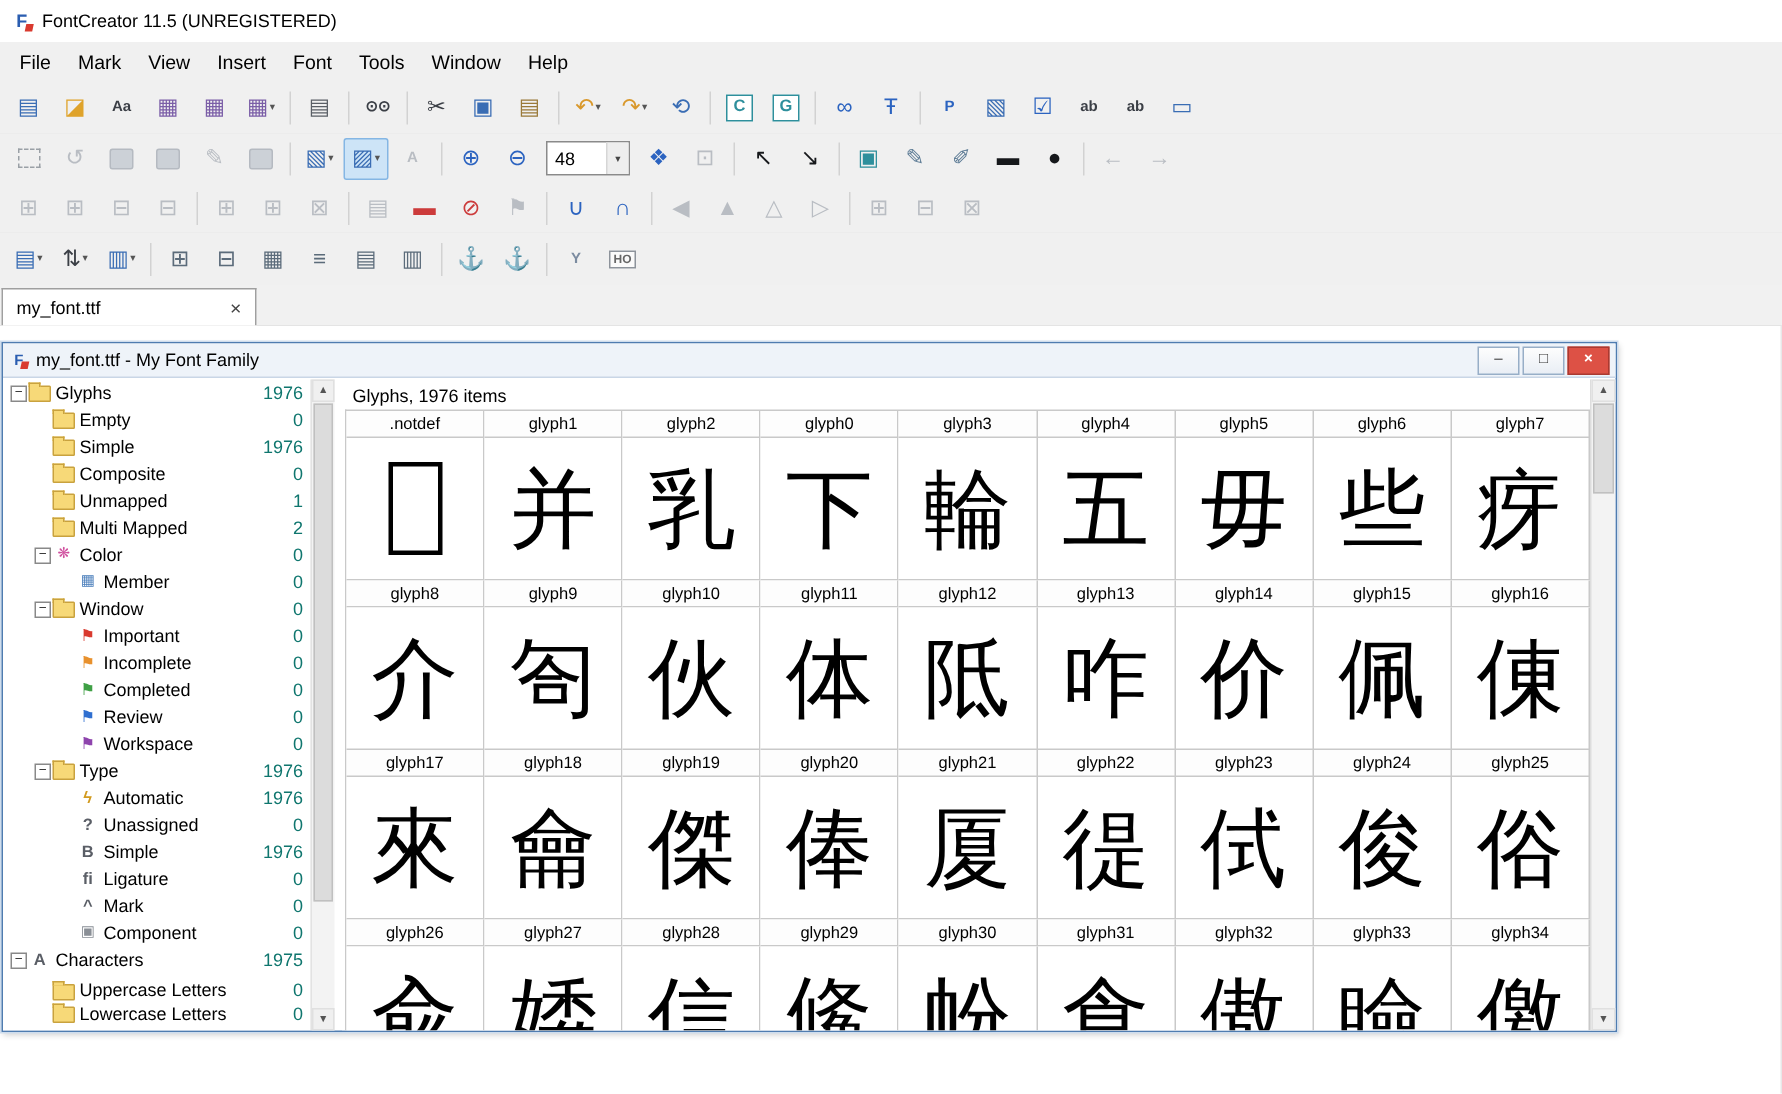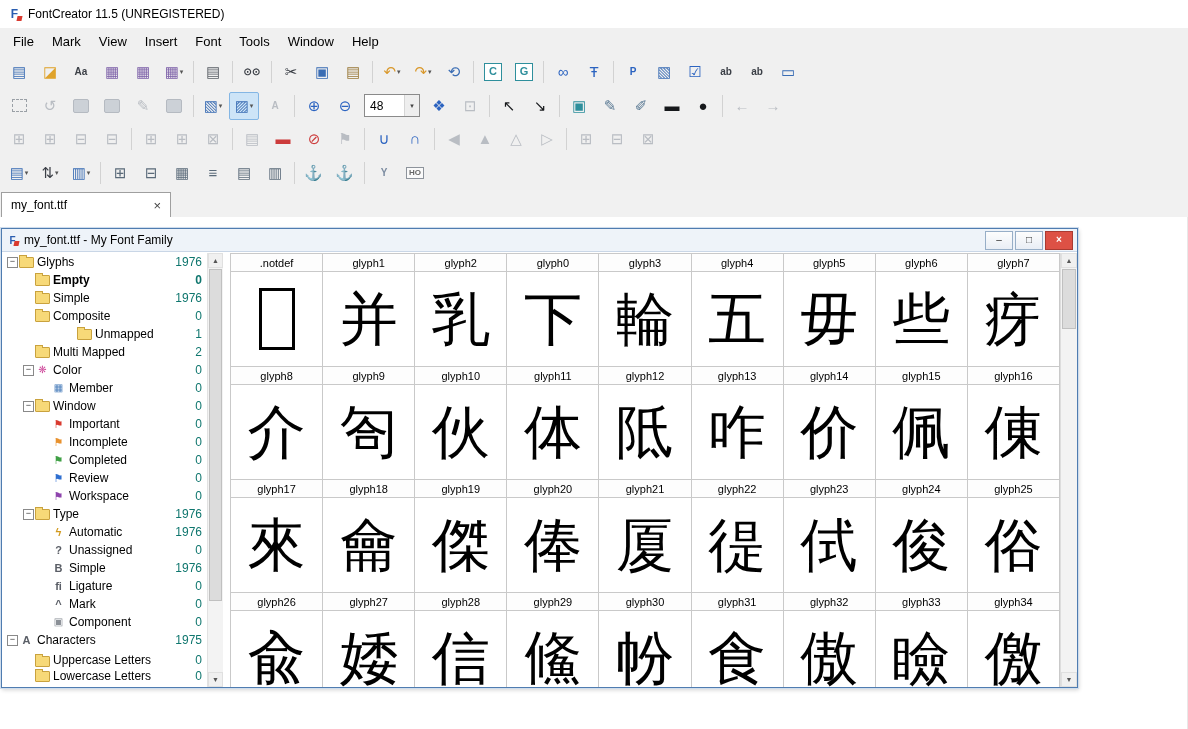--- a/index.html
+++ b/index.html
@@ -417,21 +417,21 @@
           <div class="trow" style="padding-left: 4px;">
             <span class="slot">
               <span class="exp">−</span>
             </span>
             <span class="ticon">
               <span class="ifolder"></span>
             </span>
             <span class="tlabel">Glyphs</span>
             <span class="tcount">1976</span>
           </div>
-          <div class="trow" style="padding-left: 20px; font-weight: bold;">
+          <div class="trow" style="padding-left: 20px;">
             <span class="slot"></span>
             <span class="ticon">
               <span class="ifolder"></span>
             </span>
             <span class="tlabel">Empty</span>
             <span class="tcount">0</span>
           </div>
           <div class="trow" style="padding-left: 20px;">
             <span class="slot"></span>
             <span class="ticon">
@@ -441,21 +441,21 @@
             <span class="tcount">1976</span>
           </div>
           <div class="trow" style="padding-left: 20px;">
             <span class="slot"></span>
             <span class="ticon">
               <span class="ifolder"></span>
             </span>
             <span class="tlabel">Composite</span>
             <span class="tcount">0</span>
           </div>
-          <div class="trow" style="padding-left: 20px; margin-left: 42px;">
+          <div class="trow" style="padding-left: 20px;">
             <span class="slot"></span>
             <span class="ticon">
               <span class="ifolder"></span>
             </span>
             <span class="tlabel">Unmapped</span>
             <span class="tcount">1</span>
           </div>
           <div class="trow" style="padding-left: 20px;">
             <span class="slot"></span>
             <span class="ticon">
@@ -616,20 +616,21 @@
             <span class="tlabel">Lowercase Letters</span>
             <span class="tcount">0</span>
           </div>
         </div>
       <div class="treesb">
         <div class="sbarrow" style="top:0;">▲</div>
         <div class="sbthumb" style="top:16px;height:330px;"></div>
         <div class="sbarrow bot">▼</div>
       </div>
       <div class="gpanel">
+        <div class="ghead">Glyphs, 1976 items</div>
         <div class="ggrid" id="ggrid">
             <div class="grow">
               <div class="gcell-name">.notdef</div>
               <div class="gcell-name">glyph1</div>
               <div class="gcell-name">glyph2</div>
               <div class="gcell-name">glyph0</div>
               <div class="gcell-name">glyph3</div>
               <div class="gcell-name">glyph4</div>
               <div class="gcell-name">glyph5</div>
               <div class="gcell-name">glyph6</div>

